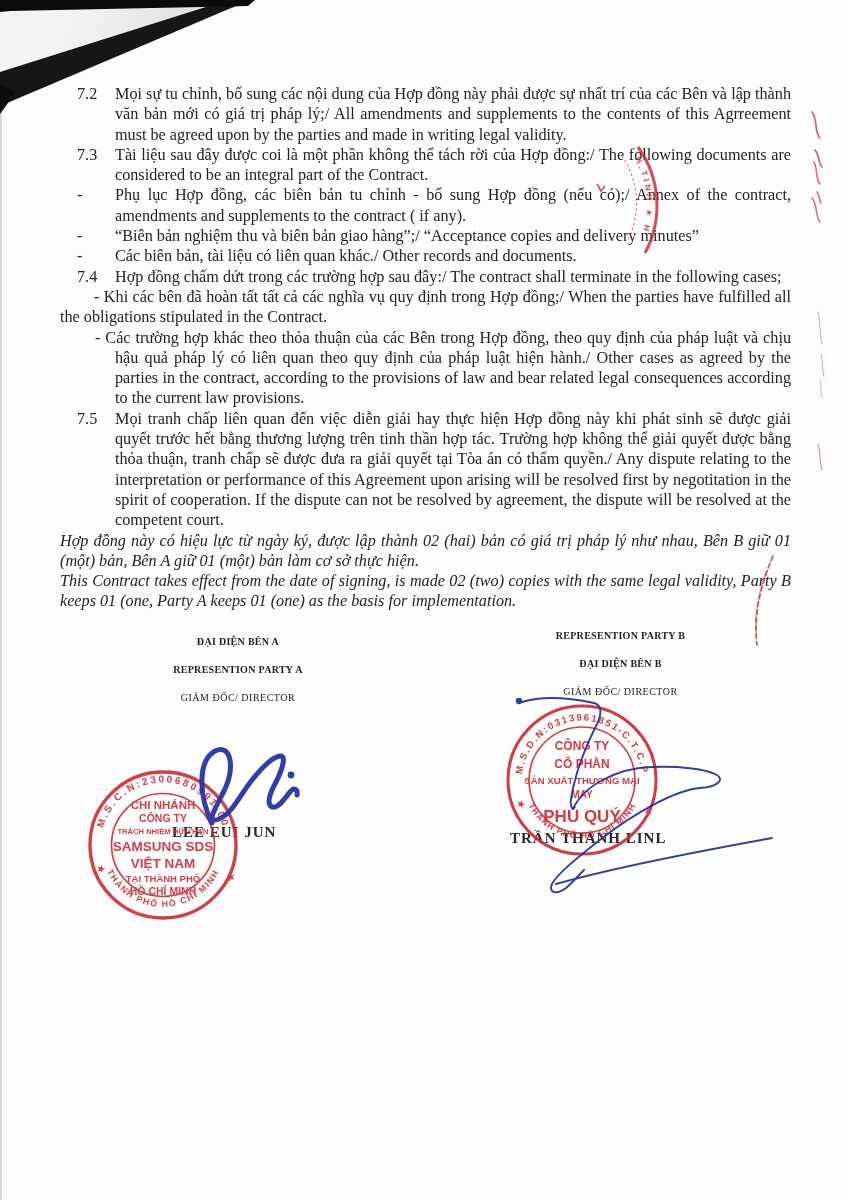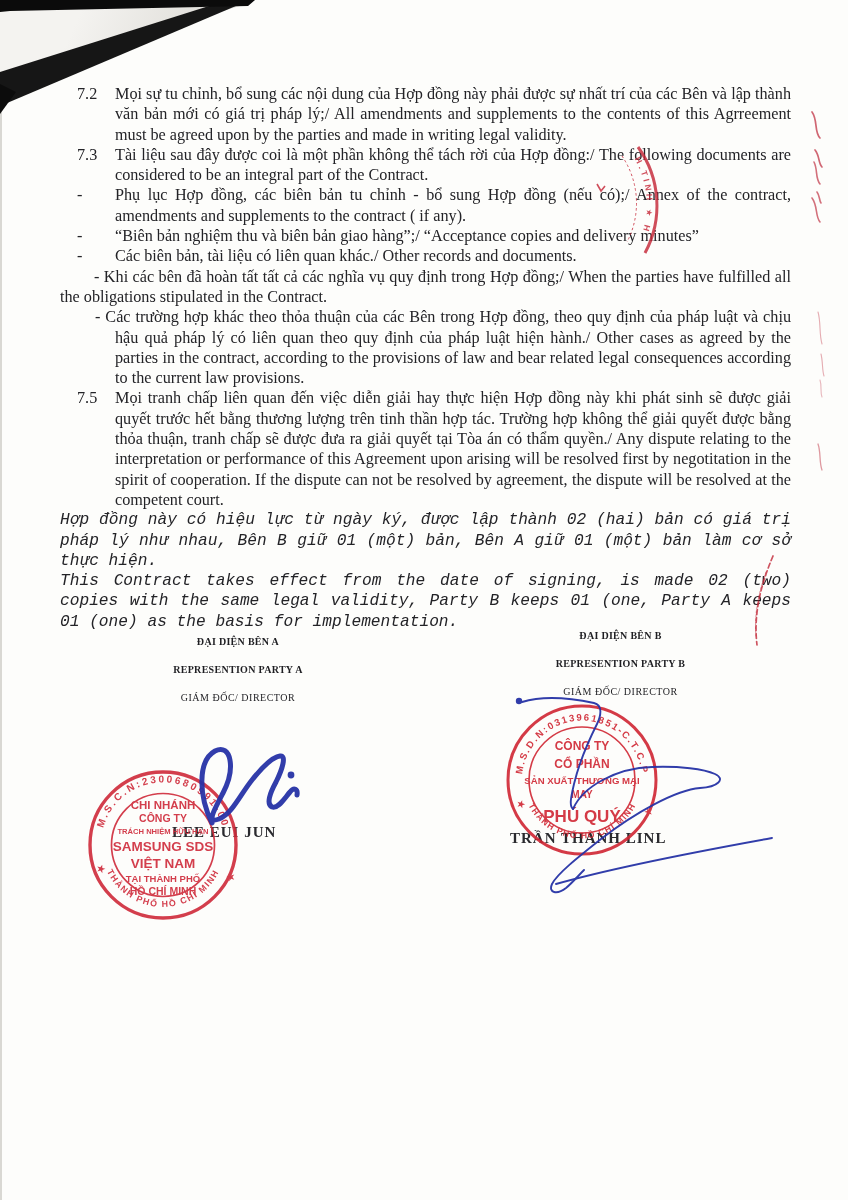--- a/index.html
+++ b/index.html
@@ -18,21 +18,21 @@
     clip-path:polygon(228px 0,250px 0,0 106px,0 72px);filter:blur(.4px);}
   .fold-tip{position:absolute;left:0;top:84px;width:18px;height:32px;background:#0c0c0c;
     clip-path:polygon(0 0,16px 8px,0 30px);}
   
   .content{position:absolute;left:60px;top:84px;width:731px;font-size:16.2px;line-height:20.3px;}
   .clause{display:flex;}
   .clause .num{flex:0 0 55px;padding-left:17px;box-sizing:border-box;}
   .clause .cbody{flex:1;text-align:justify;}
   .sub-flush{text-indent:34px;text-align:justify;}
   .sub-hang{margin-left:55px;text-indent:-20px;text-align:justify;font-family:Liberation Serif, serif;}
-  .closing{font-style:italic;text-align:justify;font-family:Liberation Mono, monospace;}
+  .closing{font-style:italic;text-align:justify;}
   
   .sigblock{position:absolute;text-align:center;font-size:10px;line-height:28px;color:#1e1e22;}
   .sigblock .t{font-weight:bold;letter-spacing:.3px;}
   .sigblock .r{letter-spacing:.5px;}
   #sig-a{left:118px;top:628px;width:240px;}
   #sig-b{left:488px;top:622px;width:265px;}
   .signer{position:absolute;font-weight:bold;font-size:15px;letter-spacing:1px;color:#2a2a2e;text-align:left;}
   #signer-a{left:172px;top:824px;width:140px;}
   #signer-b{left:510px;top:830px;width:165px;}
   svg.overlay{position:absolute;left:0;top:0;pointer-events:none;}
@@ -64,38 +64,42 @@
       <div class="cbody">Phụ lục Hợp đồng, các biên bản tu chỉnh - bổ sung Hợp đồng (nếu có);/ Annex of the contract, amendments and supplements to the contract ( if any).</div>
     </div>
     <div class="clause">
       <span class="num">-</span>
       <div class="cbody">“Biên bản nghiệm thu và biên bản giao hàng”;/ “Acceptance copies and delivery minutes”</div>
     </div>
     <div class="clause">
       <span class="num">-</span>
       <div class="cbody">Các biên bản, tài liệu có liên quan khác./ Other records and documents.</div>
     </div>
+    <div class="clause">
+      <span class="num">7.4</span>
+      <div class="cbody">Hợp đồng chấm dứt trong các trường hợp sau đây:/ The contract shall terminate in the following cases;</div>
+    </div>
     <div class="sub-flush">- Khi các bên đã hoàn tất tất cả các nghĩa vụ quy định trong Hợp đồng;/ When the parties have fulfilled all the obligations stipulated in the Contract.</div>
     <div class="sub-hang">- Các trường hợp khác theo thỏa thuận của các Bên trong Hợp đồng, theo quy định của pháp luật và chịu hậu quả pháp lý có liên quan theo quy định của pháp luật hiện hành./ Other cases as agreed by the parties in the contract, according to the provisions of law and bear related legal consequences according to the current law provisions.</div>
     <div class="clause">
       <span class="num">7.5</span>
       <div class="cbody">Mọi tranh chấp liên quan đến việc diễn giải hay thực hiện Hợp đồng này khi phát sinh sẽ được giải quyết trước hết bằng thương lượng trên tinh thần hợp tác. Trường hợp không thể giải quyết được bằng thỏa thuận, tranh chấp sẽ được đưa ra giải quyết tại Tòa án có thẩm quyền./ Any dispute relating to the interpretation or performance of this Agreement upon arising will be resolved first by negotitation in the spirit of cooperation. If the dispute can not be resolved by agreement, the dispute will be resolved at the competent court.</div>
     </div>
     <div class="closing">Hợp đồng này có hiệu lực từ ngày ký, được lập thành 02 (hai) bản có giá trị pháp lý như nhau, Bên B giữ 01 (một) bản, Bên A giữ 01 (một) bản làm cơ sở thực hiện.</div>
     <div class="closing">This Contract takes effect from the date of signing, is made 02 (two) copies with the same legal validity, Party B keeps 01 (one, Party A keeps 01 (one) as the basis for implementation.</div>
   </div>
 
   <div class="sigblock" id="sig-a">
     <div class="t">ĐẠI DIỆN BÊN A</div>
     <div class="t">REPRESENTION PARTY A</div>
     <div class="r">GIÁM ĐỐC/ DIRECTOR</div>
   </div>
   <div class="sigblock" id="sig-b">
+    <div class="t">REPRESENTION PARTY B</div>
     <div class="t">ĐẠI DIỆN BÊN B</div>
-    <div class="t">REPRESENTION PARTY B</div>
     <div class="r">GIÁM ĐỐC/ DIRECTOR</div>
   </div>
 
   <div class="signer" id="signer-a">LEE EUI JUN</div>
   <div class="signer" id="signer-b">TRẦN THANH LINL</div>
 
   <svg class="overlay" width="848" height="1200" viewBox="0 0 848 1200">
     <defs>
       <path id="pa-top" d="M 103 860 A 62 62 0 1 1 223 860"></path>
       <path id="pa-bot" d="M 104 864 A 62 62 0 0 0 222 864"></path>

